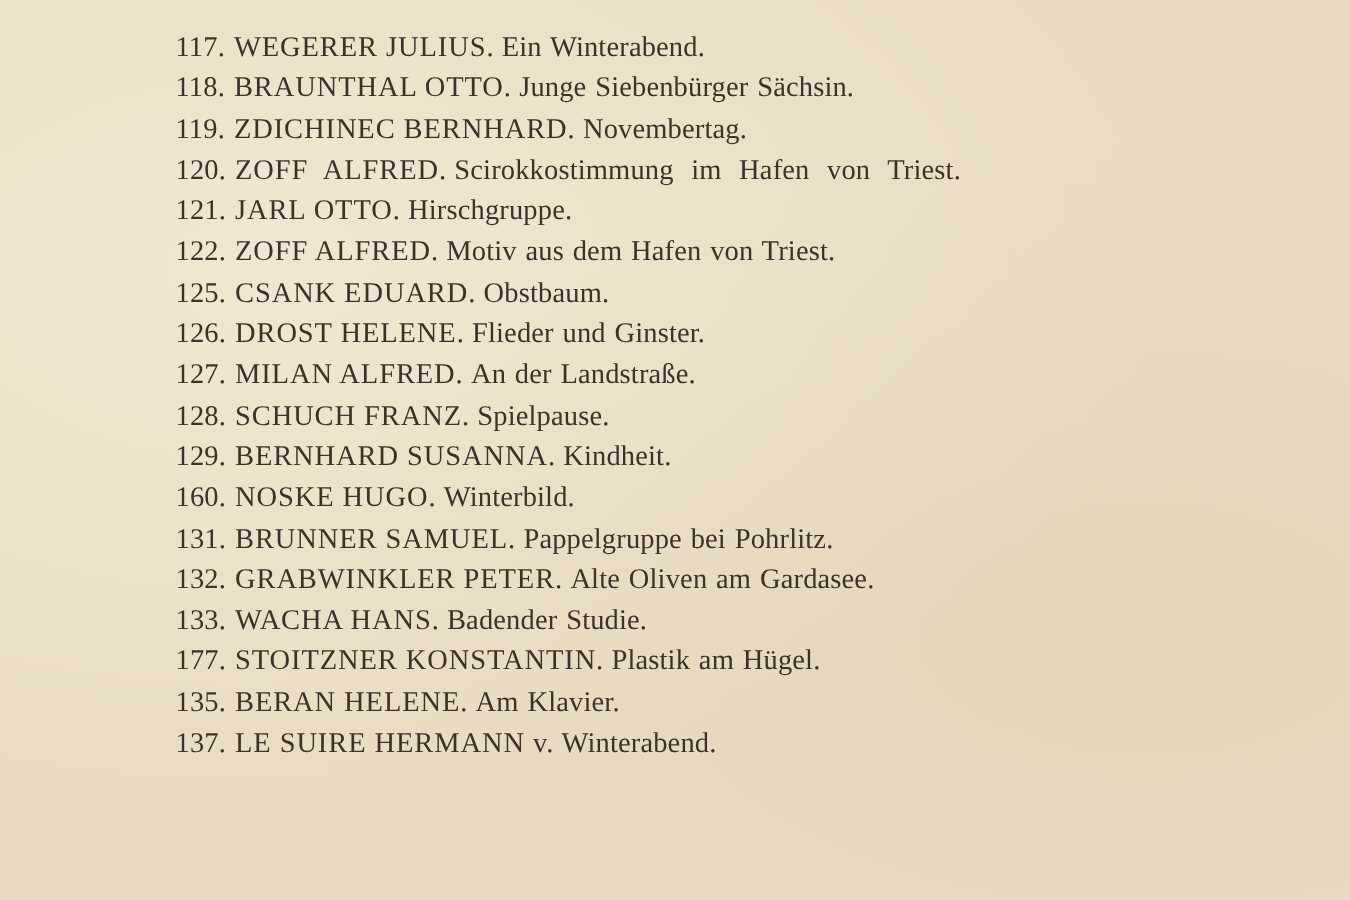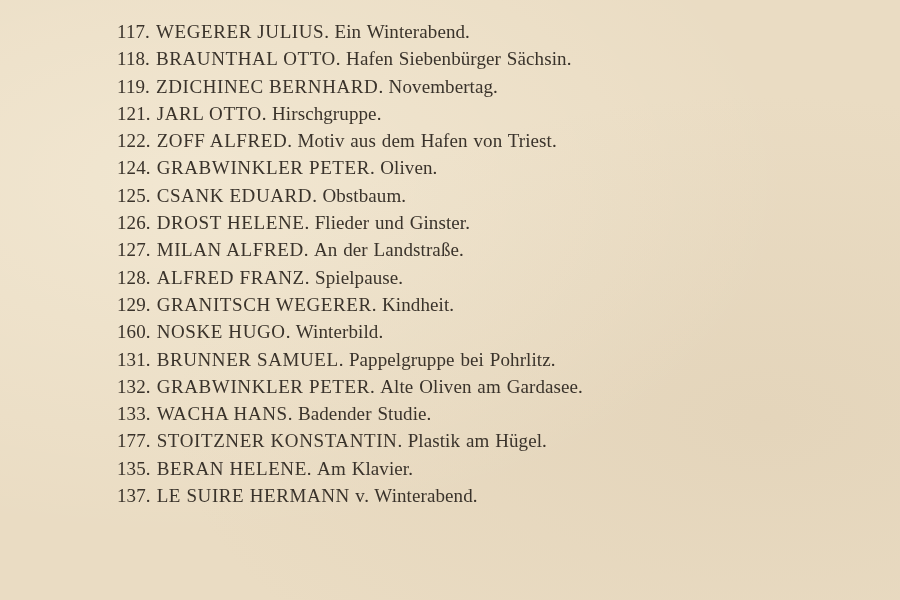--- a/index.html
+++ b/index.html
@@ -50,30 +50,30 @@
     .entry-title {
       word-spacing: 1px;
     }
   </style>
 </head>
 <body>
 
 <div class="page">
   <ul class="catalog-list">
     <li class="entry"><span class="entry-number">117.</span><span class="entry-artist">WEGERER JULIUS.</span> <span class="entry-title">Ein Winterabend.</span></li>
-    <li class="entry"><span class="entry-number">118.</span><span class="entry-artist">BRAUNTHAL OTTO.</span> <span class="entry-title">Hafen Siebenbürger Sächsin.</span></li>
+    <li class="entry"><span class="entry-number">118.</span><span class="entry-artist">BRAUNTHAL OTTO.</span> <span class="entry-title">Junge Siebenbürger Sächsin.</span></li>
     <li class="entry"><span class="entry-number">119.</span><span class="entry-artist">ZDICHINEC BERNHARD.</span> <span class="entry-title">Novembertag.</span></li>
+    <li class="entry"><span class="entry-number">120.</span><span class="entry-artist" style="white-space:pre">ZOFF  ALFRED.</span> <span class="entry-title" style="white-space:pre">Scirokkostimmung  im  Hafen  von  Triest.</span></li>
     <li class="entry"><span class="entry-number">121.</span><span class="entry-artist">JARL OTTO.</span> <span class="entry-title">Hirschgruppe.</span></li>
     <li class="entry"><span class="entry-number">122.</span><span class="entry-artist">ZOFF ALFRED.</span> <span class="entry-title">Motiv aus dem Hafen von Triest.</span></li>
-    <li class="entry"><span class="entry-number">124.</span><span class="entry-artist">GRABWINKLER PETER.</span> <span class="entry-title">Oliven.</span></li>
     <li class="entry"><span class="entry-number">125.</span><span class="entry-artist">CSANK EDUARD.</span> <span class="entry-title">Obstbaum.</span></li>
     <li class="entry"><span class="entry-number">126.</span><span class="entry-artist">DROST HELENE.</span> <span class="entry-title">Flieder und Ginster.</span></li>
     <li class="entry"><span class="entry-number">127.</span><span class="entry-artist">MILAN ALFRED.</span> <span class="entry-title">An der Landstraße.</span></li>
-    <li class="entry"><span class="entry-number">128.</span><span class="entry-artist">ALFRED FRANZ.</span> <span class="entry-title">Spielpause.</span></li>
-    <li class="entry"><span class="entry-number">129.</span><span class="entry-artist">GRANITSCH WEGERER.</span> <span class="entry-title">Kindheit.</span></li>
+    <li class="entry"><span class="entry-number">128.</span><span class="entry-artist">SCHUCH FRANZ.</span> <span class="entry-title">Spielpause.</span></li>
+    <li class="entry"><span class="entry-number">129.</span><span class="entry-artist">BERNHARD SUSANNA.</span> <span class="entry-title">Kindheit.</span></li>
     <li class="entry"><span class="entry-number">160.</span><span class="entry-artist">NOSKE HUGO.</span> <span class="entry-title">Winterbild.</span></li>
     <li class="entry"><span class="entry-number">131.</span><span class="entry-artist">BRUNNER SAMUEL.</span> <span class="entry-title">Pappelgruppe bei Pohrlitz.</span></li>
     <li class="entry"><span class="entry-number">132.</span><span class="entry-artist">GRABWINKLER PETER.</span> <span class="entry-title">Alte Oliven am Gardasee.</span></li>
     <li class="entry"><span class="entry-number">133.</span><span class="entry-artist">WACHA HANS.</span> <span class="entry-title">Badender Studie.</span></li>
     <li class="entry"><span class="entry-number">177.</span><span class="entry-artist">STOITZNER KONSTANTIN.</span> <span class="entry-title">Plastik am Hügel.</span></li>
     <li class="entry"><span class="entry-number">135.</span><span class="entry-artist">BERAN HELENE.</span> <span class="entry-title">Am Klavier.</span></li>
     <li class="entry"><span class="entry-number">137.</span><span class="entry-artist">LE SUIRE HERMANN v.</span> <span class="entry-title">Winterabend.</span></li>
   </ul>
 </div>
 

